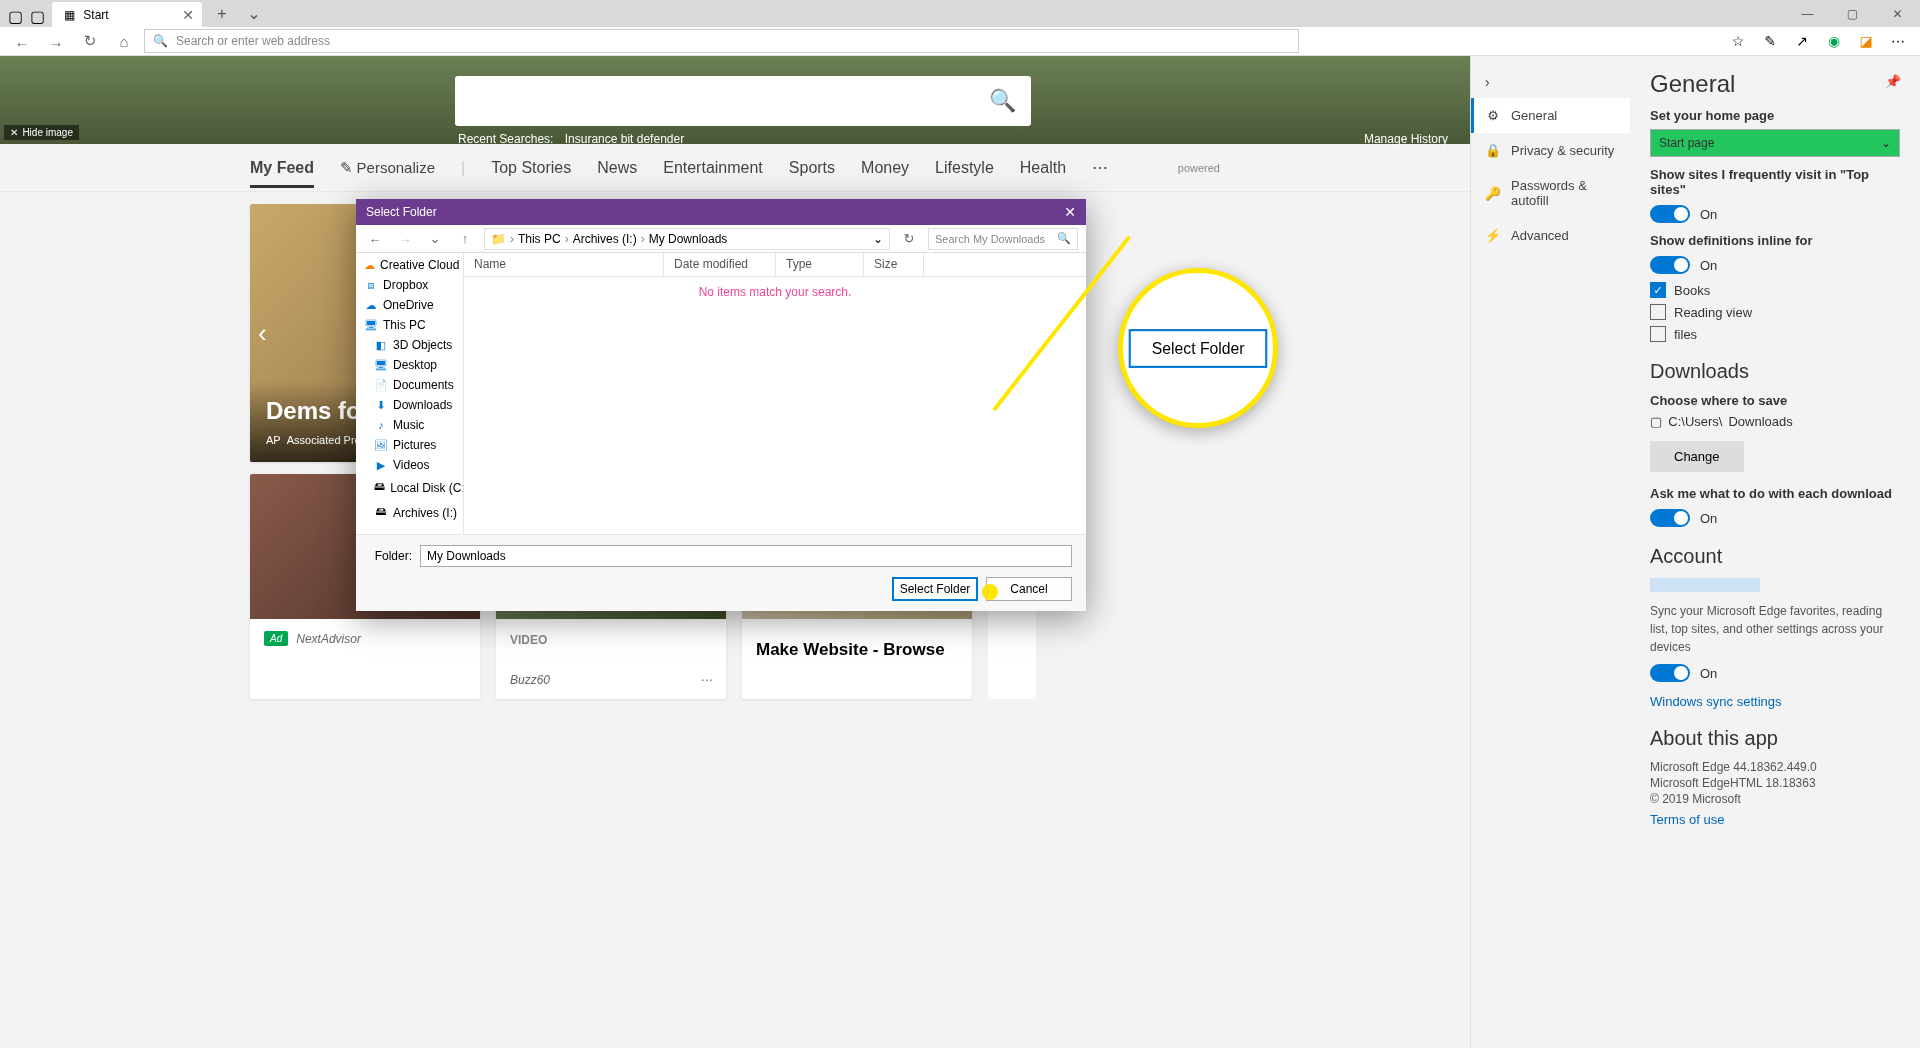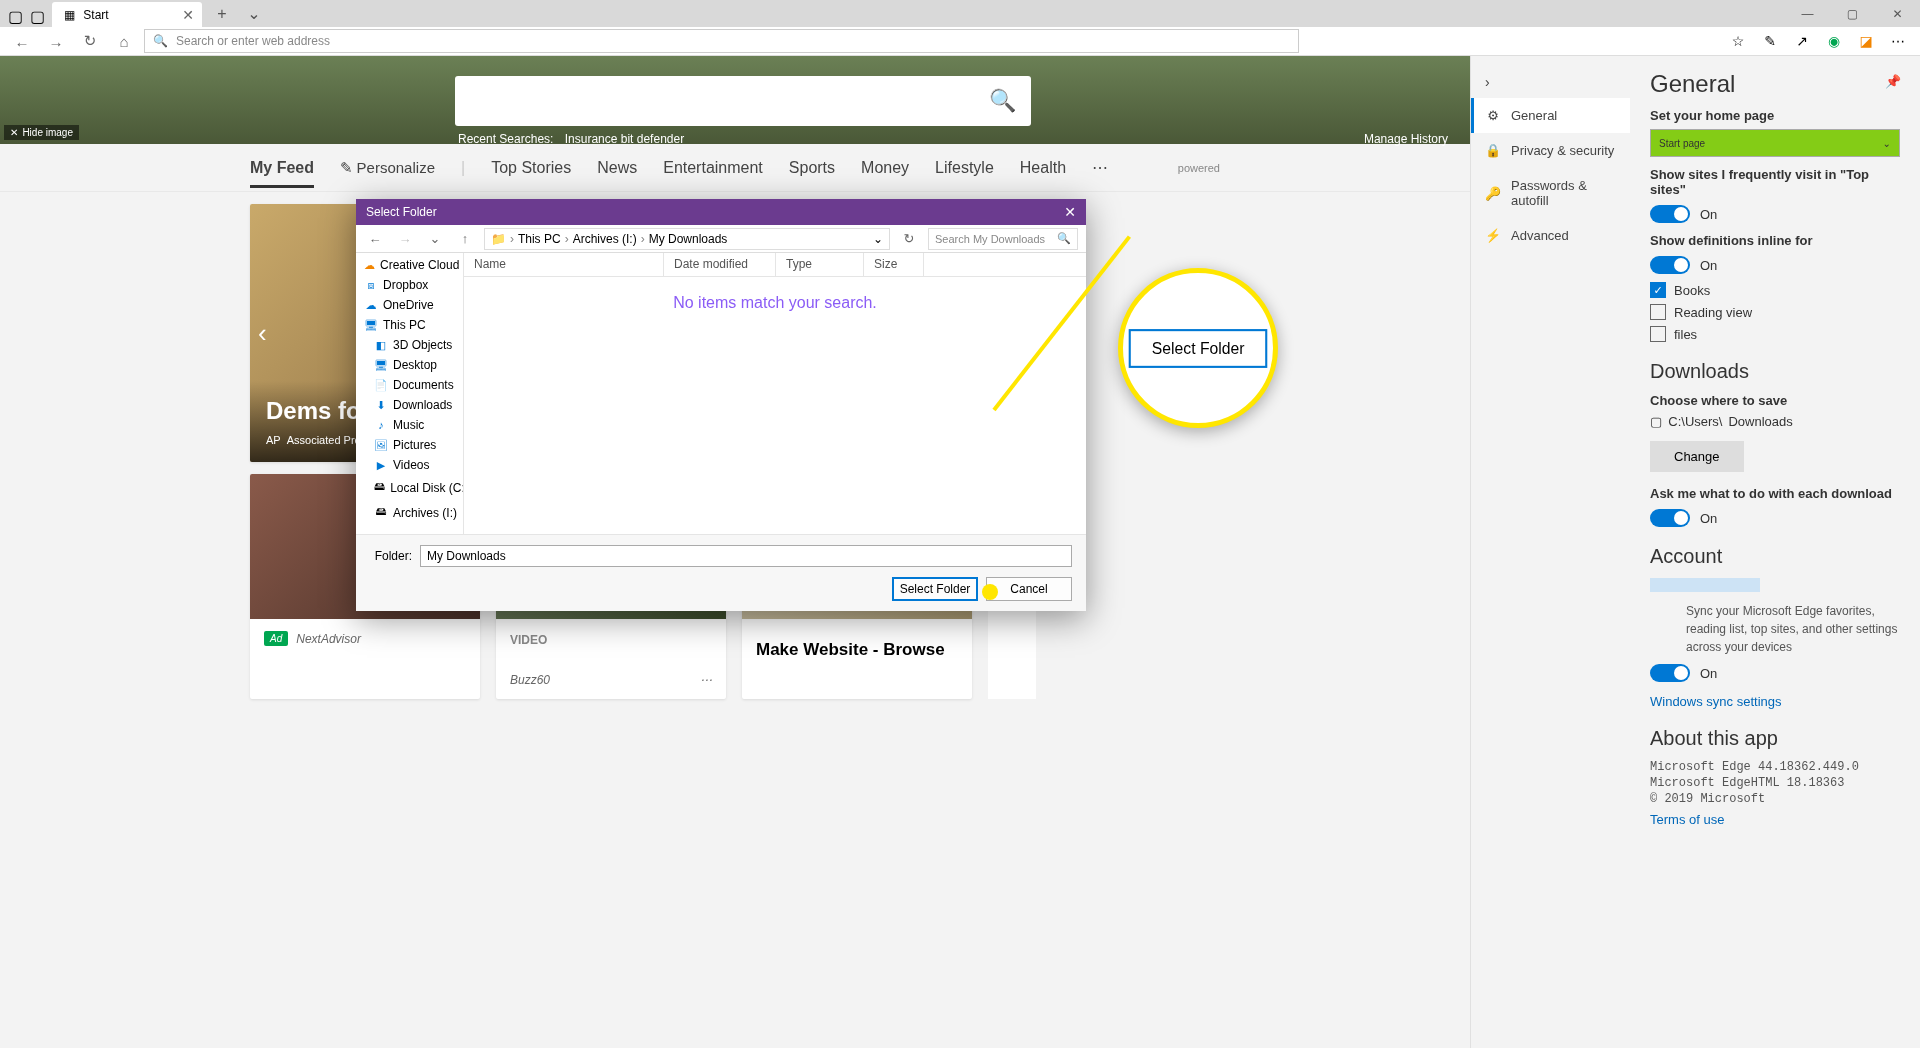--- a/index.html
+++ b/index.html
@@ -62,33 +62,33 @@
 .si-item { padding: 10px 14px; font-size: 13px; color: #444; display: flex; align-items: center; gap: 10px; }
 .si-item.active { border-left: 3px solid #0078d4; background: #fff; padding-left: 11px; }
 .si-icon { width: 16px; text-align: center; font-size: 13px; }
 
 
 .settings-panel { width: 290px; background: #f3f3f3; padding: 14px 20px 20px 20px; overflow-y: auto; font-size: 13px; color: #333; position: relative; }
 .settings-panel::-webkit-scrollbar { width: 14px; }
 .settings-panel h1 { font-size: 24px; font-weight: 400; margin-bottom: 10px; }
 .pin-icon { position: absolute; top: 18px; right: 18px; font-size: 13px; }
 .sp-label { font-size: 13px; font-weight: 600; margin: 10px 0 6px; }
-.sp-dropdown { width: 100%; height: 28px; border: 1px solid #aaa; background: #84cc16; padding: 0 8px; display: flex; align-items: center; justify-content: space-between; font-size: 10px; }
+.sp-dropdown { width: 100%; height: 28px; border: 1px solid #aaa; background: #22c55e; padding: 0 8px; display: flex; align-items: center; justify-content: space-between; font-size: 12px; }
 .toggle-row { display: flex; align-items: center; gap: 10px; margin: 8px 0; }
 .toggle { width: 40px; height: 18px; background: #0078d4; border-radius: 9px; position: relative; }
 .toggle::after { content: ''; position: absolute; right: 2px; top: 2px; width: 14px; height: 14px; background: #fff; border-radius: 50%; }
 .checkbox-row { display: flex; align-items: center; gap: 8px; margin: 6px 0; }
 .chk { width: 16px; height: 16px; border: 1px solid #666; display: inline-flex; align-items: center; justify-content: center; font-size: 11px; }
 .chk.checked { background: #0078d4; border-color: #0078d4; color: #fff; }
 .sp-section-title { font-size: 20px; font-weight: 400; margin: 18px 0 10px; }
 .sp-button { background: #ddd; border: none; padding: 8px 24px; font-size: 13px; margin-top: 6px; }
 .sp-path { display: flex; align-items: center; gap: 6px; font-size: 13px; margin: 6px 0; }
 .sp-link { color: #0067b8; font-size: 13px; margin-top: 4px; display: inline-block; }
-.sp-info { font-size: 12px; color: #555; line-height: 1.5; margin-top: 4px; margin-left: 36px; }
-.sp-subtle { font-size: 12px; color: #555; margin: 2px 0; font-family: Liberation Mono, monospace; }
+.sp-info { font-size: 12px; color: #555; line-height: 1.5; margin-top: 4px; }
+.sp-subtle { font-size: 12px; color: #555; margin: 2px 0; }
 
 
 .dialog { position: absolute; top: 199px; left: 356px; width: 730px; height: 412px; background: #fff; box-shadow: 0 8px 32px rgba(0,0,0,.4); z-index: 100; display: flex; flex-direction: column; }
 .dialog-title { height: 26px; background: #6b3b8f; color: #fff; display: flex; align-items: center; padding: 0 10px; font-size: 12px; }
 .dialog-title .close { margin-left: auto; font-size: 14px; cursor: pointer; }
 .dialog-nav { height: 28px; background: #fff; border-bottom: 1px solid #ddd; display: flex; align-items: center; padding: 0 8px; gap: 8px; font-size: 12px; }
 .dn-btn { width: 22px; text-align: center; color: #666; font-size: 13px; }
 .dn-crumb { display: flex; align-items: center; gap: 4px; flex: 1; border: 1px solid #ddd; height: 22px; padding: 0 6px; }
 .dn-crumb span { font-size: 12px; }
 .dn-sep { color: #888; font-size: 10px; }
@@ -100,21 +100,21 @@
 .dialog-tree { width: 108px; border-right: 1px solid #e5e5e5; overflow-y: auto; font-size: 12px; padding: 2px 0; }
 .tree-item { padding: 3px 4px 3px 8px; display: flex; align-items: center; gap: 5px; white-space: nowrap; overflow: hidden; }
 .tree-icon { width: 14px; font-size: 11px; text-align: center; }
 .dialog-files { flex: 1; display: flex; flex-direction: column; }
 .df-header { height: 24px; border-bottom: 1px solid #e5e5e5; display: flex; font-size: 12px; color: #555; }
 .df-col { padding: 4px 10px; border-right: 1px solid #e5e5e5; }
 .df-col.name { width: 200px; }
 .df-col.date { width: 112px; }
 .df-col.type { width: 88px; }
 .df-col.size { width: 60px; }
-.df-empty { flex: 1; display: flex; justify-content: center; padding-top: 8px; font-size: 16px; color: #8b5cf6; margin-top: 9px; }
+.df-empty { flex: 1; display: flex; justify-content: center; padding-top: 8px; font-size: 12px; color: #ec4899; }
 .dialog-footer { padding: 10px 14px; display: flex; flex-direction: column; gap: 10px; border-top: 1px solid #e5e5e5; background: #f7f7f7; }
 .df-row { display: flex; align-items: center; gap: 8px; }
 .df-label { font-size: 12px; width: 42px; text-align: right; }
 .df-input { flex: 1; height: 22px; border: 1px solid #aaa; padding: 0 6px; font-size: 12px; }
 .df-buttons { display: flex; justify-content: flex-end; gap: 8px; }
 .df-btn { min-width: 86px; height: 24px; border: 1px solid #aaa; background: #fdfdfd; font-size: 12px; cursor: pointer; }
 .df-btn.primary { border: 2px solid #0078d4; }
 
 
 .magnifier { position: absolute; top: 268px; left: 1118px; width: 160px; height: 160px; border: 5px solid #ffe600; border-radius: 50%; background: #fff; z-index: 200; display: flex; align-items: center; justify-content: center; box-shadow: 0 4px 16px rgba(0,0,0,.3); overflow: hidden; }

